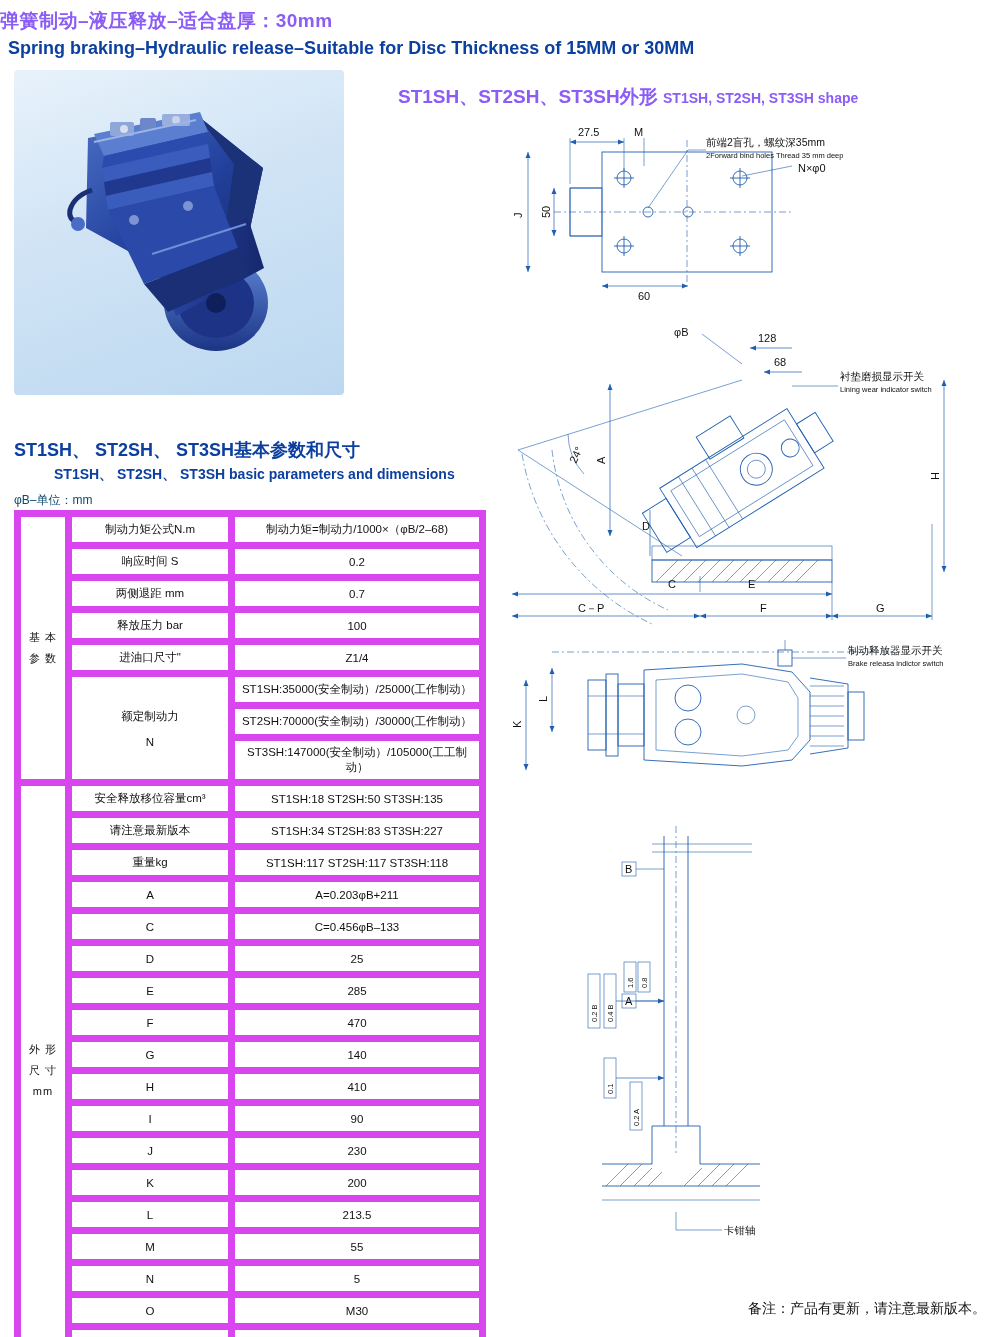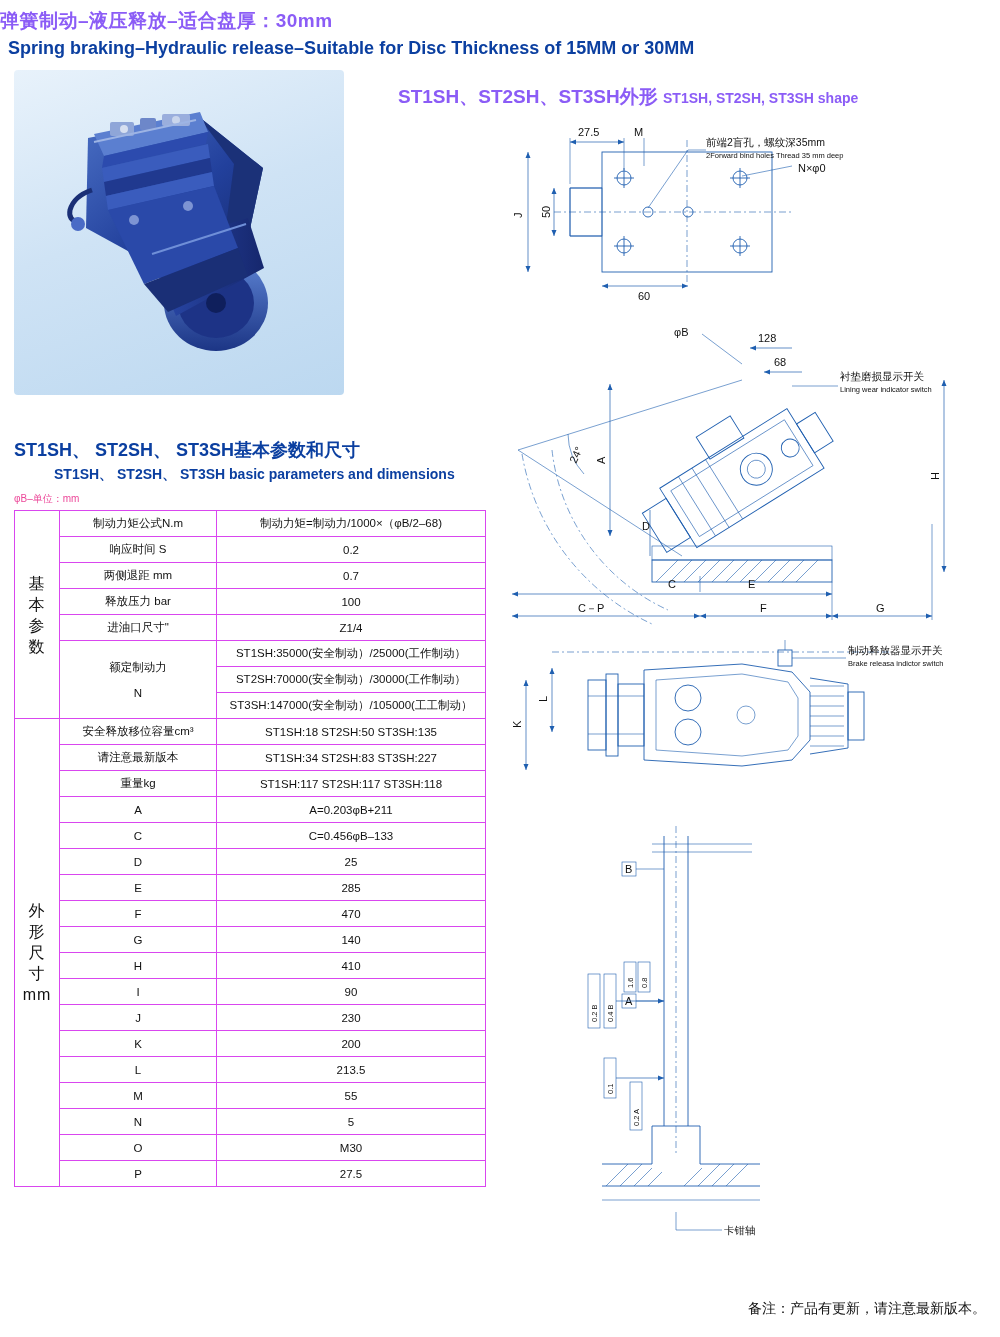--- a/index.html
+++ b/index.html
@@ -33,39 +33,39 @@
   .shape-title .en{font-size:14px;}
   .params-title-cn{
     position:absolute;left:14px;top:438px;
     font-size:18px;font-weight:bold;color:#0b3fa0;
   }
   .params-title-en{
     position:absolute;left:14px;top:466px;
     font-size:14px;font-weight:bold;color:#0b3fa0;margin-left:40px;
   }
   .unit-line{
-    position:absolute;left:14px;top:492px;font-size:10px;color:#ec4899;
+    position:absolute;left:14px;top:492px;font-size:12px;color:#0c4a6e;
   }
   table.spec{
     position:absolute;left:14px;top:510px;width:472px;
     border-collapse:collapse;
     font-size:11.5px;
   }
   table.spec td{
-    border:1px solid #d946ef;
+    border:7px solid #d946ef;
     padding:4px 3px;
     text-align:center;
     vertical-align:middle;
     height:17px;
     background:#fff;
   }
   td.cat{
     width:38px;
     background:#e3e3e3;
-    font-size:16px;
+    font-size:11px;
     font-weight:normal;
     line-height:21px;
     letter-spacing:1px;
   }
   td.rowlabel{
     width:150px;background:#e3e3e3;
   }
   td.val{background:#fff;}
   .footer-note{
     position:absolute;right:14px;top:1300px;

